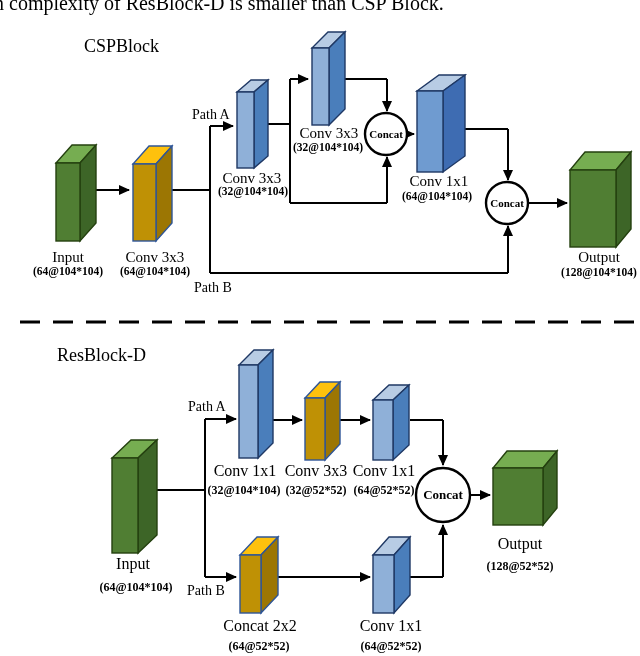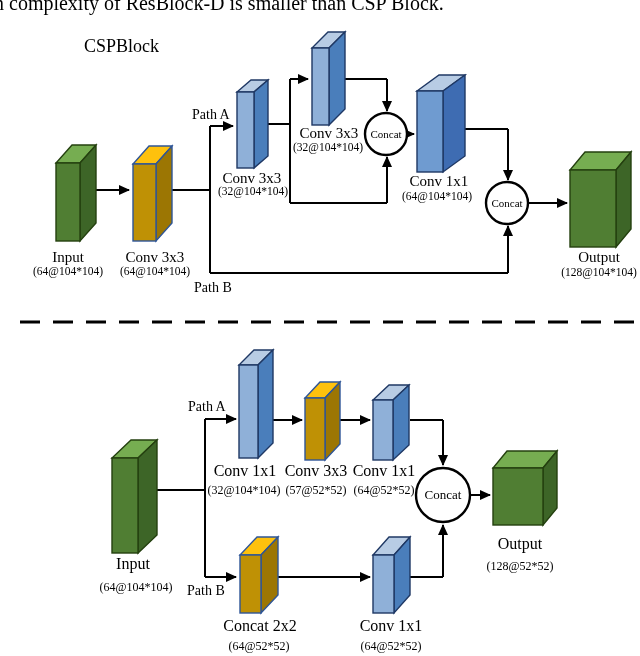--- a/index.html
+++ b/index.html
@@ -8,24 +8,24 @@
     font-family:"Liberation Serif","DejaVu Serif",serif;color:#000;
     overflow:hidden;
   }
   #connector-layer{position:absolute;left:0;top:0;width:640px;height:656px;}
   .caption-clip{position:absolute;left:0;top:0;width:640px;height:15px;overflow:hidden;}
   .caption-text{position:absolute;left:-6px;top:-8px;font-size:20px;white-space:nowrap;}
   .lbl{position:absolute;white-space:nowrap;}
   .block-title{font-size:18px;}
   .node-label{font-size:15px;transform:translateX(-50%);}
   .node-label.rb{font-size:16px;}
-  .node-dims{font-size:11.5px;font-weight:normal;transform:translateX(-50%);}
+  .node-dims{font-size:11.5px;font-weight:bold;transform:translateX(-50%);}
   .node-dims.rb{font-size:12px;}
   .path-label{font-size:14px;}
-  .concat-label{font-weight:normal;transform:translate(-50%,-50%);}
+  .concat-label{font-weight:bold;transform:translate(-50%,-50%);}
   .concat-small{font-size:11px;}
   .concat-big{font-size:13px;}
   
   .green-top{fill:#76ad51;stroke:#24400f;stroke-width:1.4;}
   .green-front{fill:#507e33;stroke:#24400f;stroke-width:1.4;}
   .green-side{fill:#3d6527;stroke:#24400f;stroke-width:1.4;}
   .gold-top{fill:#fec10d;stroke:#2e5597;stroke-width:1.4;}
   .gold-front{fill:#bf9105;stroke:#2e5597;stroke-width:1.4;}
   .gold-side{fill:#9c7603;stroke:#2e5597;stroke-width:1.4;}
   .blue-top{fill:#b8cce4;stroke:#1f3864;stroke-width:1.4;}
@@ -183,31 +183,32 @@
 
   <div class="lbl node-label" style="left:439px;top:173px;">Conv 1x1</div>
   <div class="lbl node-dims" style="left:437px;top:190px;">(64@104*104)</div>
 
   <div class="lbl node-label" style="left:599px;top:249px;">Output</div>
   <div class="lbl node-dims" style="left:599px;top:266px;text-align:center;">(128@104*104)</div>
 
   <div class="lbl concat-label concat-small" style="left:386px;top:134px;">Concat</div>
   <div class="lbl concat-label concat-small" style="left:507px;top:203px;">Concat</div>
 
+  <div class="lbl block-title" style="left:57px;top:345px;">ResBlock-D</div>
   <div class="lbl path-label" style="left:188px;top:399px;">Path A</div>
   <div class="lbl path-label" style="left:187px;top:583px;">Path B</div>
 
   <div class="lbl node-label rb" style="left:133px;top:555px;">Input</div>
   <div class="lbl node-dims rb" style="left:136px;top:580px;">(64@104*104)</div>
 
   <div class="lbl node-label rb" style="left:245px;top:462px;">Conv 1x1</div>
   <div class="lbl node-dims rb" style="left:244px;top:483px;">(32@104*104)</div>
 
   <div class="lbl node-label rb" style="left:316px;top:462px;">Conv 3x3</div>
-  <div class="lbl node-dims rb" style="left:316px;top:483px;">(57@52*52)</div>
+  <div class="lbl node-dims rb" style="left:316px;top:483px;">(32@52*52)</div>
 
   <div class="lbl node-label rb" style="left:384px;top:462px;">Conv 1x1</div>
   <div class="lbl node-dims rb" style="left:384px;top:483px;">(64@52*52)</div>
 
   <div class="lbl node-label rb" style="left:260px;top:617px;">Concat 2x2</div>
   <div class="lbl node-dims rb" style="left:259px;top:639px;">(64@52*52)</div>
 
   <div class="lbl node-label rb" style="left:391px;top:617px;">Conv 1x1</div>
   <div class="lbl node-dims rb" style="left:391px;top:639px;">(64@52*52)</div>
 

